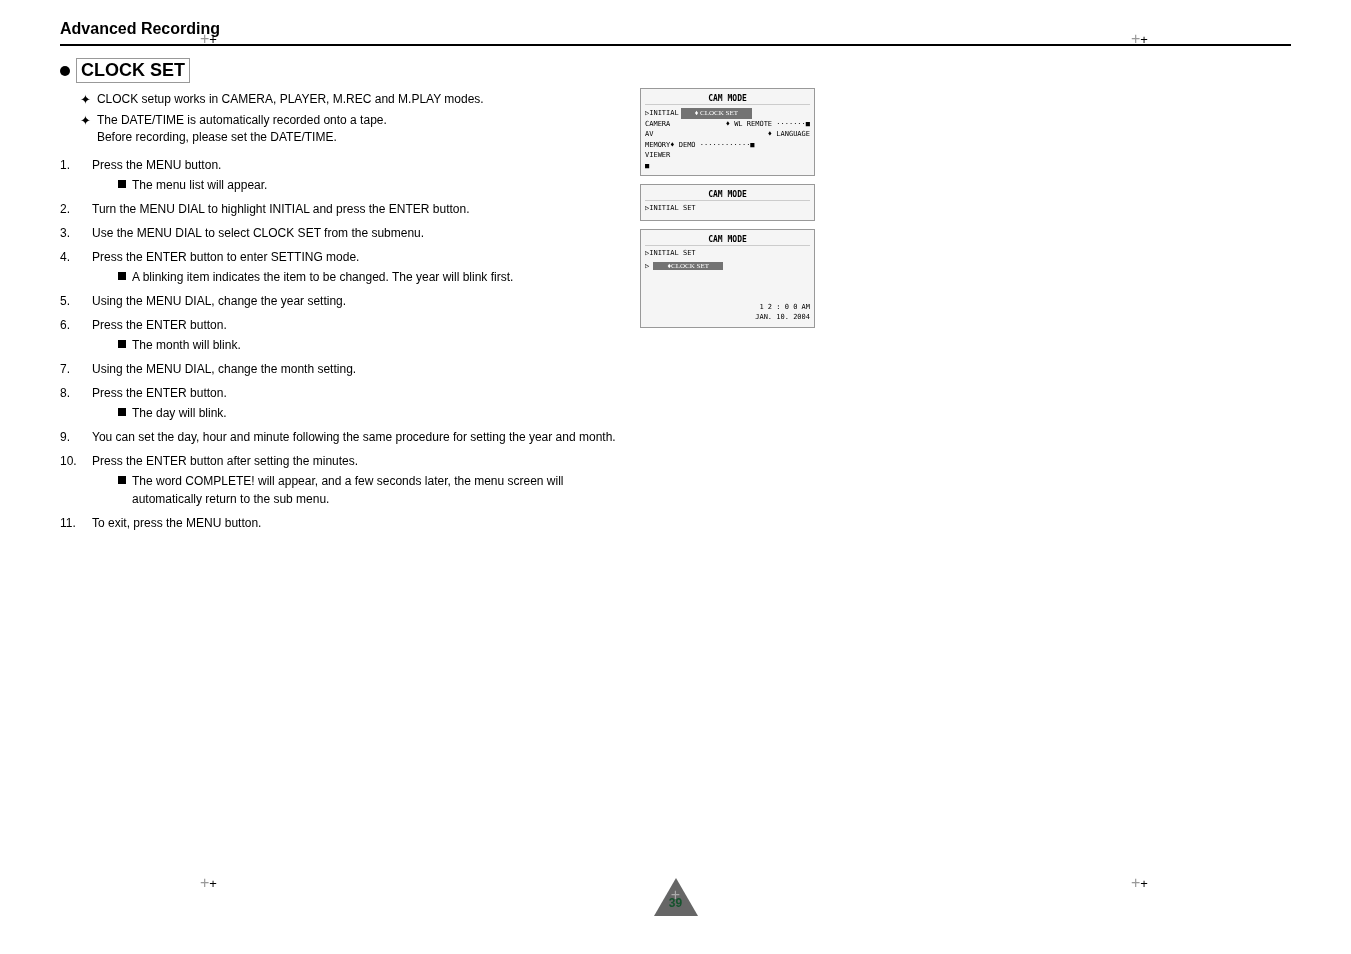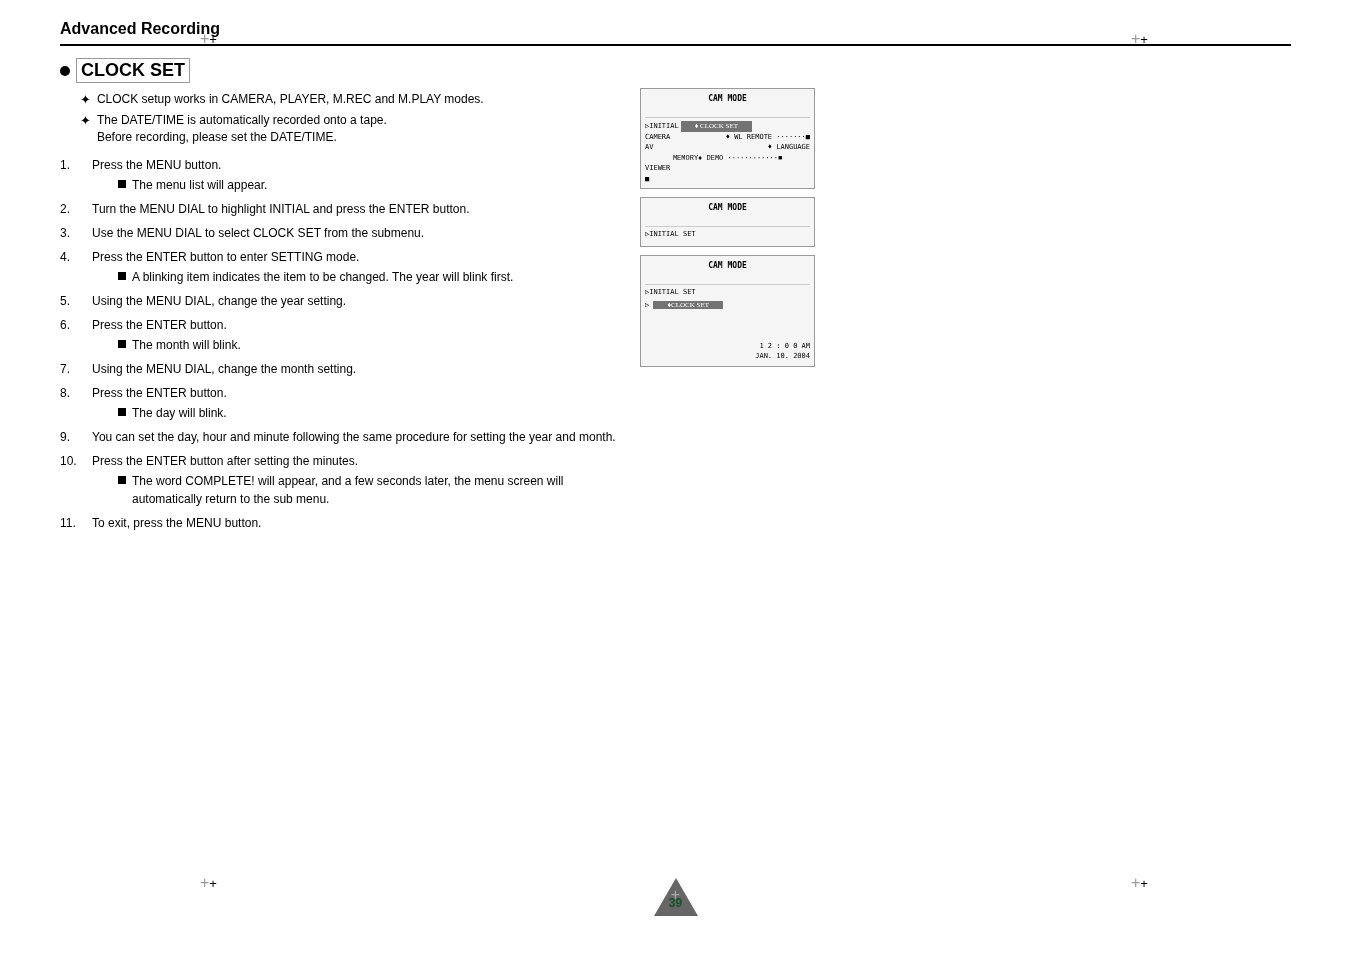--- a/index.html
+++ b/index.html
@@ -166,21 +166,21 @@
       line-height: 1.4;
       width: 175px;
     }
 
     .cam-screen-title {
       text-align: center;
       font-weight: bold;
       font-size: 8px;
       margin-bottom: 3px;
       border-bottom: 1px solid #ccc;
-      padding-bottom: 13px;
+      padding-bottom: 0;
     }
 
     .cam-highlight {
       background: #737373;
       color: #fff;
       padding: 0 14px;
       font-family: Liberation Serif, serif;
     }
 
     .crosshair {
@@ -345,21 +345,21 @@
             <span class="cam-highlight">♦ CLOCK SET</span>
           </div>
           <div style="display:flex; justify-content:space-between;">
             <span>CAMERA</span>
             <span>♦ WL REMOTE ·······■</span>
           </div>
           <div style="display:flex; justify-content:space-between;">
             <span>AV</span>
             <span>♦ LANGUAGE</span>
           </div>
-          <div style="display:flex; justify-content:center;font-family:Liberation Mono, monospace;">
+          <div style="display:flex; justify-content:flex-start;">
             <span>MEMORY</span>
             <span>♦ DEMO ············■</span>
           </div>
           <div>
             <span>VIEWER</span>
           </div>
           <div>
             <span>■</span>
           </div>
         </div>

